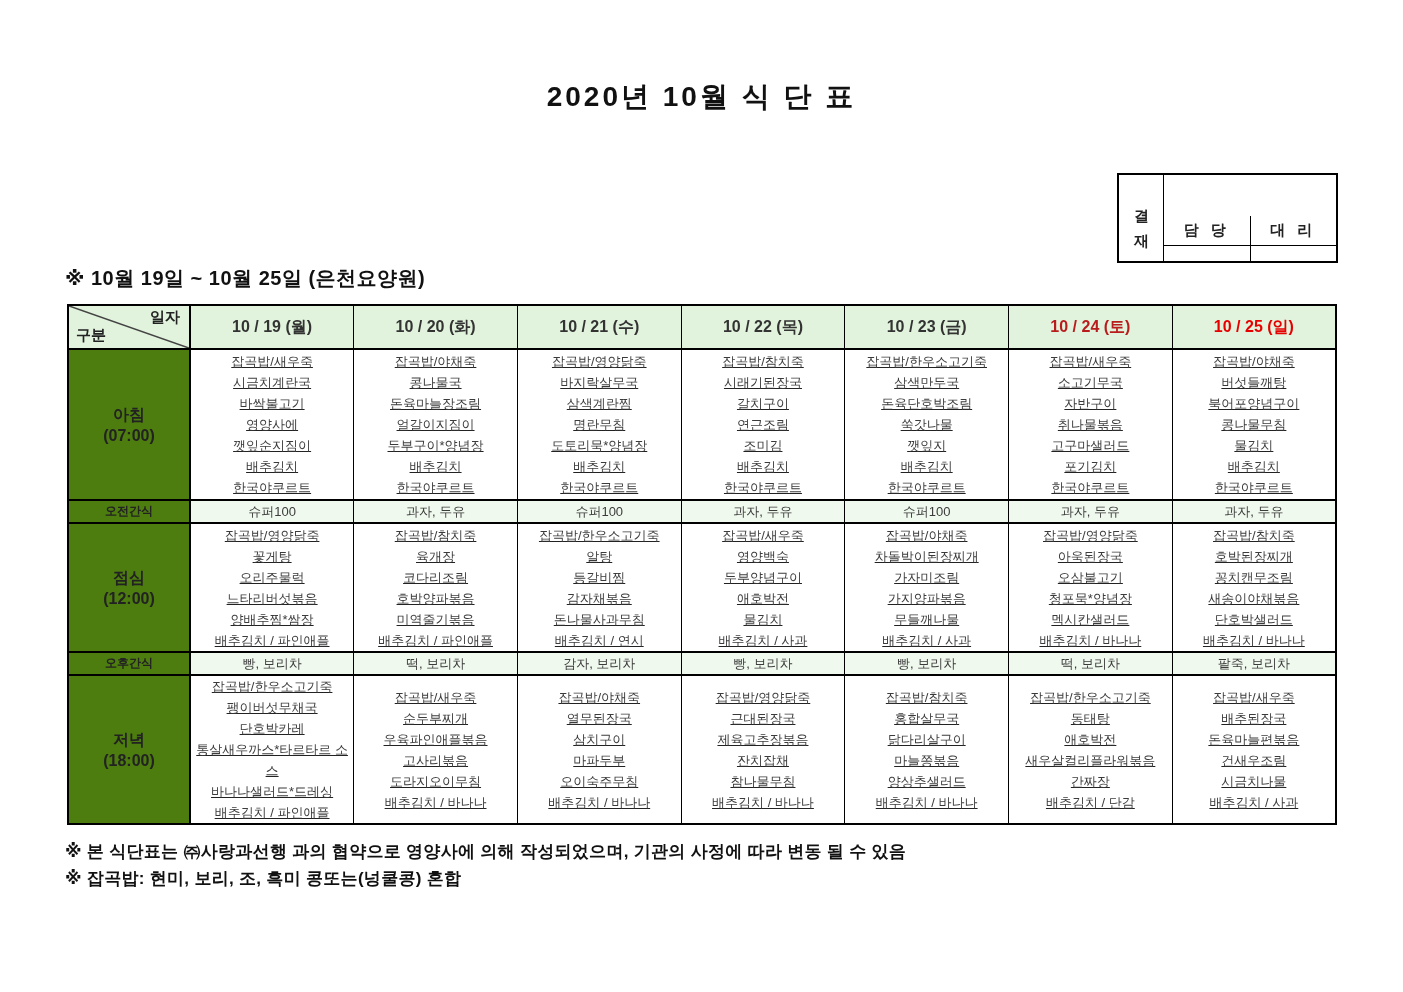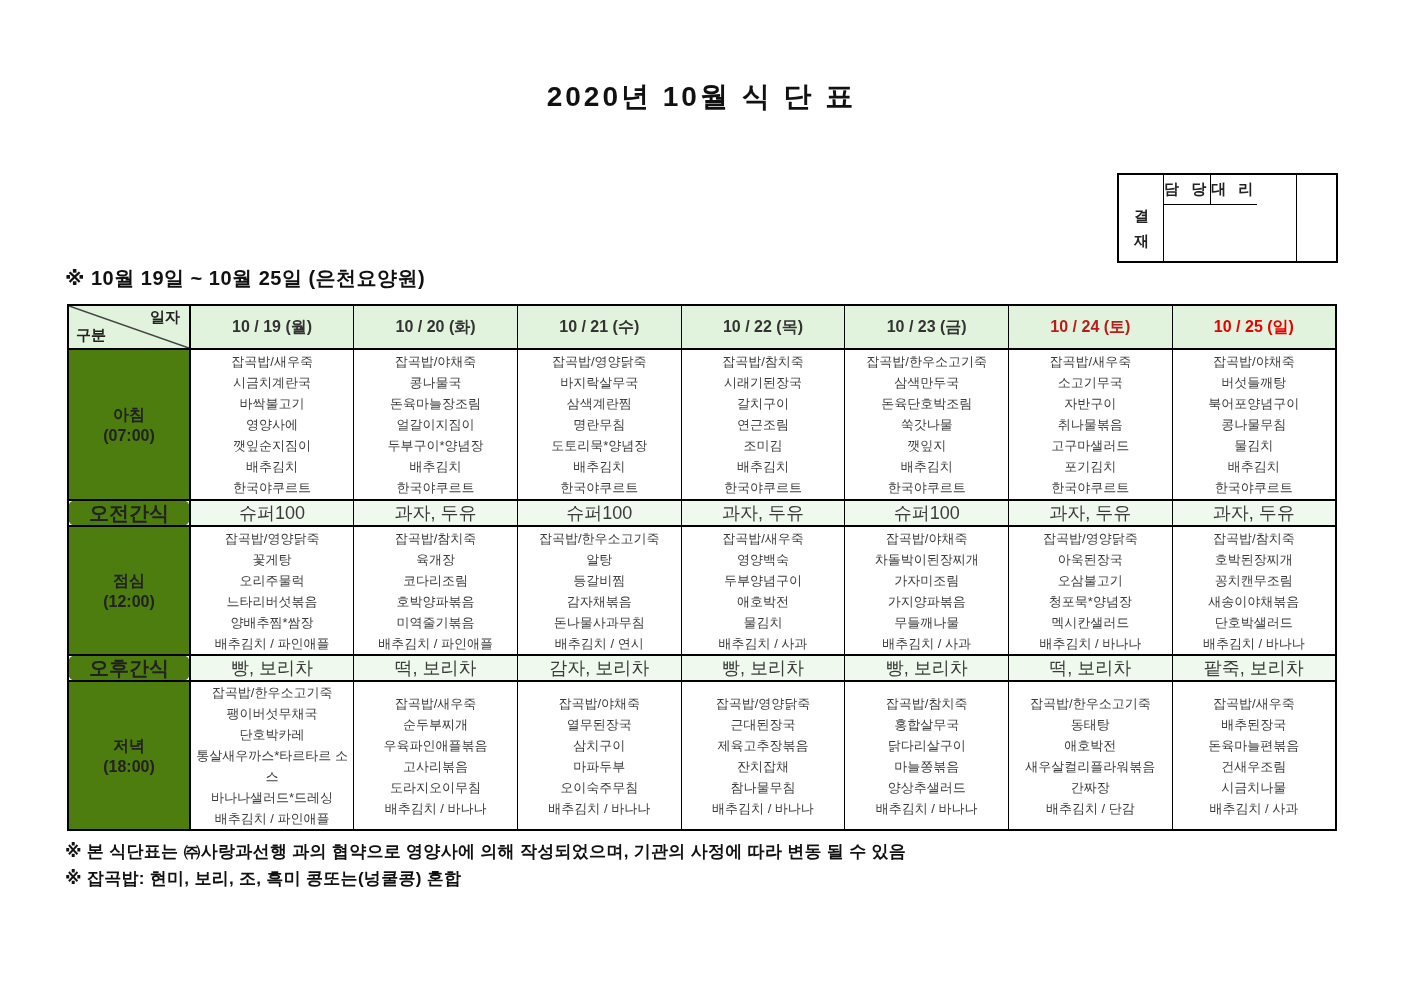--- a/index.html
+++ b/index.html
@@ -25,21 +25,21 @@
     background: #fff;
     height: 90px; width: 221px;
   }
   .approval-stamp {
     width: 45px; border-right: 1px solid #000;
     display: flex; align-items: center; justify-content: center;
     font-size: 15px; font-weight: 600;
     writing-mode: vertical-rl; text-orientation: upright;
     letter-spacing: 10px; padding-top: 10px;
   }
-  .approval-right { flex: 1; display: flex; flex-direction: row; }
+  .approval-right { flex: 1; display: flex; flex-direction: column; margin-top: 41px; }
   .approval-header { display: flex; height: 30px; border-bottom: 1px solid #000; }
   .approval-body { display: flex; flex: 1; }
   .approval-cell {
     flex: 1; display: flex; align-items: center; justify-content: center;
     font-size: 15px; font-weight: 600; letter-spacing: 4px;
   }
   .approval-cell + .approval-cell { border-left: 1px solid #000; }
   .subtitle {
     position: absolute; left: 65px; top: 265px;
     font-size: 20px; font-weight: bold; color: #111;
@@ -60,29 +60,29 @@
   }
   .menu-table th:first-child, .menu-table td:first-child { border-right-width: 2px; }
   tr.thick > th, tr.thick > td { border-bottom-width: 2px; }
   col.label-col { width: 122px; }
   .day-th { height: 44px; font-size: 16px; font-weight: bold; background: #e1f3dc; }
   .corner-cell { position: relative; background: #e1f3dc; }
   .corner-cell svg { position: absolute; left: 0; top: 0; width: 100%; height: 100%; }
   .corner-top { position: absolute; top: 2px; right: 9px; font-size: 15px; font-weight: bold; }
   .corner-bottom { position: absolute; bottom: 3px; left: 7px; font-size: 15px; font-weight: bold; }
   .row-label { background: #4d7c0f; font-size: 16px; font-weight: bold; color: #222; line-height: 21px; }
-  .meal-row td { padding: 0 5px; }
+  .meal-row td { padding: 0 5px; text-decoration: underline; }
   .cell-lines { display: flex; flex-direction: column; justify-content: center; }
   .menu-item { font-size: 13px; color: #3b3b3b; line-height: 21px; white-space: normal; }
   .row-breakfast > th, .row-breakfast > td { height: 151px; }
   .row-lunch > th, .row-lunch > td { height: 129px; }
   .row-dinner > th, .row-dinner > td { height: 146px; }
   .snack-row > th, .snack-row > td { height: 21px; }
-  .snack-row td { font-size: 18px; color: #3b3b3b; background: #f0f9ee; padding: 0 4px; }
-  .snack-row th { font-size: 20px; border-radius: 8px; }
+  .snack-row td { font-size: 13px; color: #3b3b3b; background: #f0f9ee; padding: 0 4px; }
+  .snack-row th { font-size: 12px; }
   .notes {
     position: absolute; left: 65px; top: 838px;
     font-size: 17px; font-weight: bold; color: #111;
     line-height: 27px; letter-spacing: 0.3px;
   }
 </style>
 </head>
 <body>
 
 <div class="page-title">2020년  10월  식  단  표</div>

